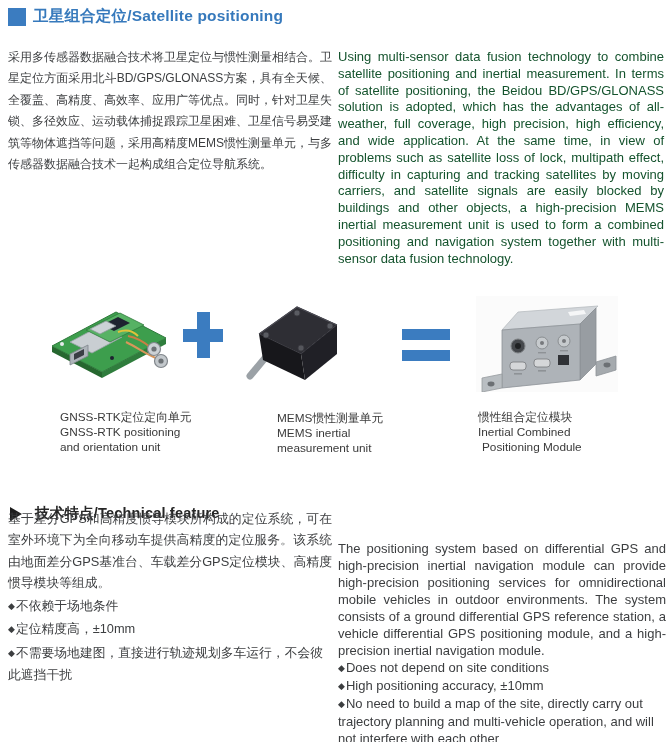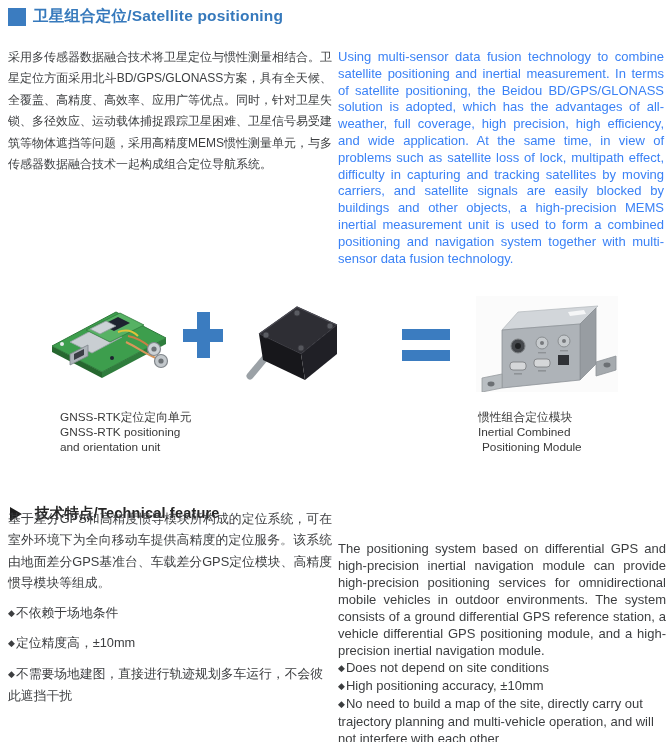--- a/index.html
+++ b/index.html
@@ -8,21 +8,21 @@
 
   
   .hdr-square{position:absolute;left:8px;top:8px;width:18px;height:18px;background:#3b7cc0;}
   .hdr-title{position:absolute;left:33px;top:6px;font-size:15.5px;font-weight:bold;
              color:#3679bc;letter-spacing:.2px;white-space:nowrap;}
 
   
   .intro-zh{position:absolute;left:8px;top:47px;width:324px;font-size:12px;
             line-height:21.4px;text-align:justify;color:#3c3e40;}
   .intro-en{position:absolute;left:338px;top:49px;width:326px;font-size:13px;
-            line-height:16.8px;text-align:justify;color:#3b82f6;}
+            line-height:16.8px;text-align:justify;color:#14532d;}
 
   
   .fig{position:absolute;}
   .plus-icon{position:absolute;left:183px;top:312px;width:40px;height:46px;}
   .plus-icon .v{position:absolute;left:13.5px;top:0;width:13px;height:46px;background:#3b7cc0;}
   .plus-icon .h{position:absolute;left:0;top:16.5px;width:40px;height:13px;background:#3b7cc0;}
   .equals-icon{position:absolute;left:402px;top:329px;width:48px;height:33px;}
   .equals-icon .bar{position:absolute;left:0;width:48px;height:11px;background:#3b7cc0;}
   .equals-icon .b1{top:0;} .equals-icon .b2{top:21px;}
 
@@ -34,21 +34,21 @@
   .tri-icon{width:0;height:0;border-left:12px solid #1d1d1d;
             border-top:7px solid transparent;border-bottom:7px solid transparent;}
   .feat-title{margin-left:13px;font-size:14.5px;font-weight:bold;color:#262626;
               letter-spacing:.2px;white-space:nowrap;}
 
   .feat-zh{position:absolute;left:8px;top:508px;width:324px;font-size:12.8px;
            line-height:21.4px;text-align:justify;}
   .feat-en{position:absolute;left:338px;top:540px;width:328px;font-size:13px;
            line-height:17px;text-align:justify;}
   .feat-zh p,.feat-en p{margin:0;}
-  .feat-zh .bullet-line{line-height:22.5px;margin-top:8px;text-align:left;}
+  .feat-zh .bullet-line{line-height:22.5px;margin-top:1px;text-align:left;}
   .feat-en .bullet-line{text-align:left;}
   .blt{font-size:9px;margin-right:1px;vertical-align:1px;}
 
   svg .ln{fill:none;}
 </style>
 </head>
 <body>
 
 <div class="page">
 
@@ -130,20 +130,25 @@
       <rect x="62" y="56" width="8" height="1.4" fill="#8e9296"></rect>
       <rect x="84" y="54" width="8" height="1.4" fill="#8e9296"></rect>
     </svg>
   </div>
 
   <div class="caption cap1">
     <div>GNSS-RTK定位定向单元</div>
     <div>GNSS-RTK positioning</div>
     <div>and orientation unit</div>
   </div>
+  <div class="caption cap2">
+    <div>MEMS惯性测量单元</div>
+    <div>MEMS inertial</div>
+    <div>measurement unit</div>
+  </div>
   <div class="caption cap3">
     <div>惯性组合定位模块</div>
     <div>Inertial Combined</div>
     <div style="padding-left:4px">Positioning Module</div>
   </div>
 
   <div class="feat-hdr">
     <span class="tri-icon"></span>
     <span class="feat-title">技术特点/Technical feature</span>
   </div>

